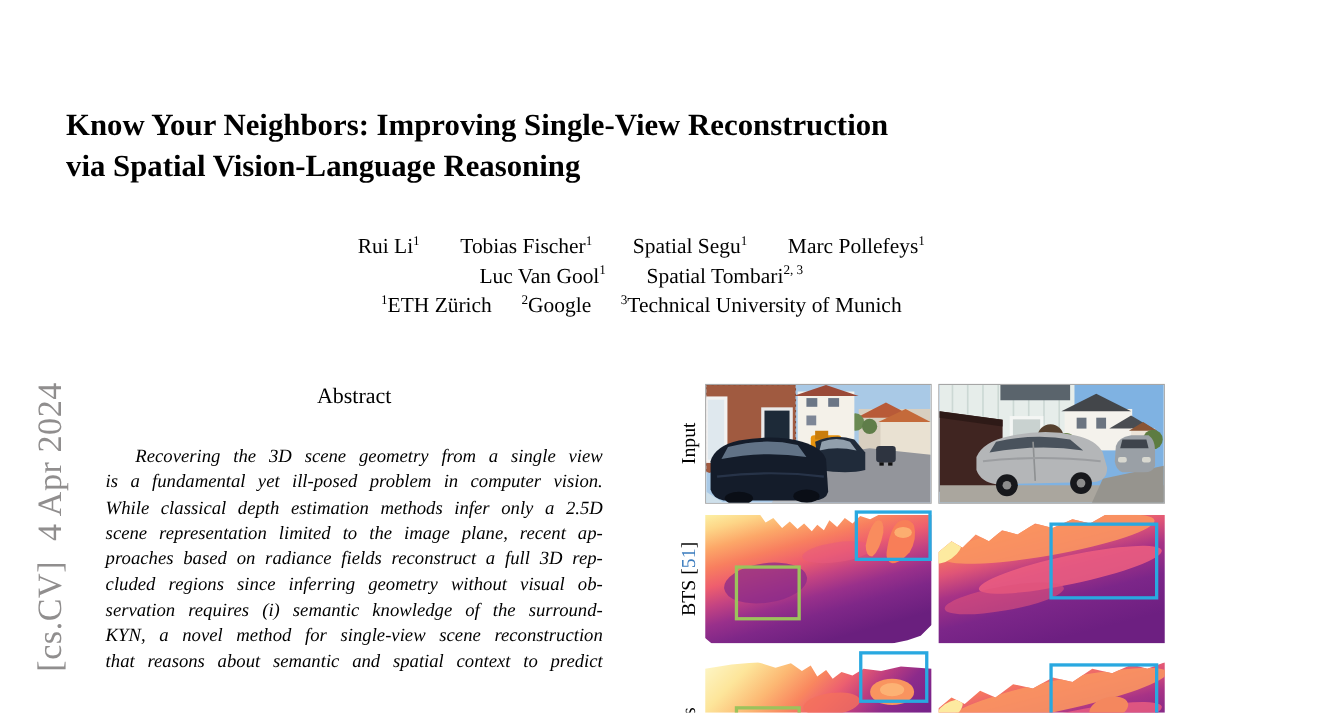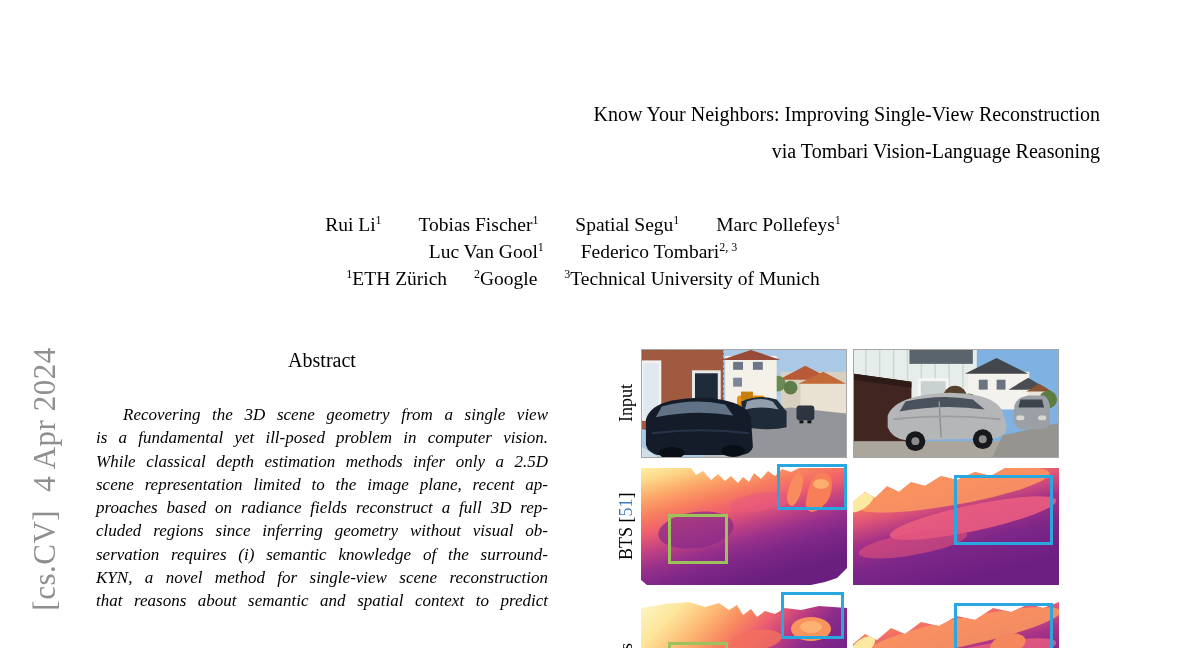--- a/index.html
+++ b/index.html
@@ -7,22 +7,22 @@
         font-family:"Liberation Serif", serif;color:#000;}
 
   
   .arxiv-stamp{position:absolute;left:-121px;top:461px;width:332px;height:36px;
     transform:rotate(-90deg);transform-origin:center center;
     font-size:31px;letter-spacing:.5px;color:var(--arxiv_gray,#908e8e);
     text-align:center;white-space:nowrap;}
   .arxiv-stamp .gap{display:inline-block;width:18px;}
 
   
-  .title{position:absolute;left:60px;top:96px;width:1040px;margin:0;text-align:right;
-    font-size:20px;font-weight:normal;line-height:37px;}
+  .title{position:absolute;left:60px;top:96px;width:1040px;margin:0;text-align:left;
+    font-size:28px;font-weight:bold;line-height:37px;}
 
   
   .authors{position:absolute;left:63px;top:211px;width:1040px;text-align:center;
     font-size:19.5px;line-height:27px;}
   .authors sup{font-size:12px;line-height:0;}
   .author{margin:15px 16px;}
   .affil{margin:0 11px;}
 
   
   .abstract-heading{position:absolute;left:96px;top:349px;width:452px;text-align:center;
@@ -54,33 +54,33 @@
 <body>
 
 <div class="page">
 
   <div class="arxiv-stamp">
     <span>[cs.CV]</span><span class="gap"></span><span>4 Apr 2024</span>
   </div>
 
   <h1 class="title">
     <span>Know Your Neighbors: Improving Single-View Reconstruction</span><br>
-    <span>via Tombari Vision-Language Reasoning</span>
+    <span>via Spatial Vision-Language Reasoning</span>
   </h1>
 
   <div class="authors">
     <div>
       <span class="author"><span>Rui Li</span><sup>1</sup></span>
       <span class="author"><span>Tobias Fischer</span><sup>1</sup></span>
       <span class="author"><span>Spatial Segu</span><sup>1</sup></span>
       <span class="author"><span>Marc Pollefeys</span><sup>1</sup></span>
     </div>
     <div>
       <span class="author"><span>Luc Van Gool</span><sup>1</sup></span>
-      <span class="author"><span>Federico Tombari</span><sup>2, 3</sup></span>
+      <span class="author"><span>Spatial Tombari</span><sup>2, 3</sup></span>
     </div>
     <div>
       <span class="affil"><sup>1</sup><span>ETH Zürich</span></span>
       <span class="affil"><sup>2</sup><span>Google</span></span>
       <span class="affil"><sup>3</sup><span>Technical University of Munich</span></span>
     </div>
   </div>
 
   <div class="abstract-heading">Abstract</div>
   <div class="abstract-body">

